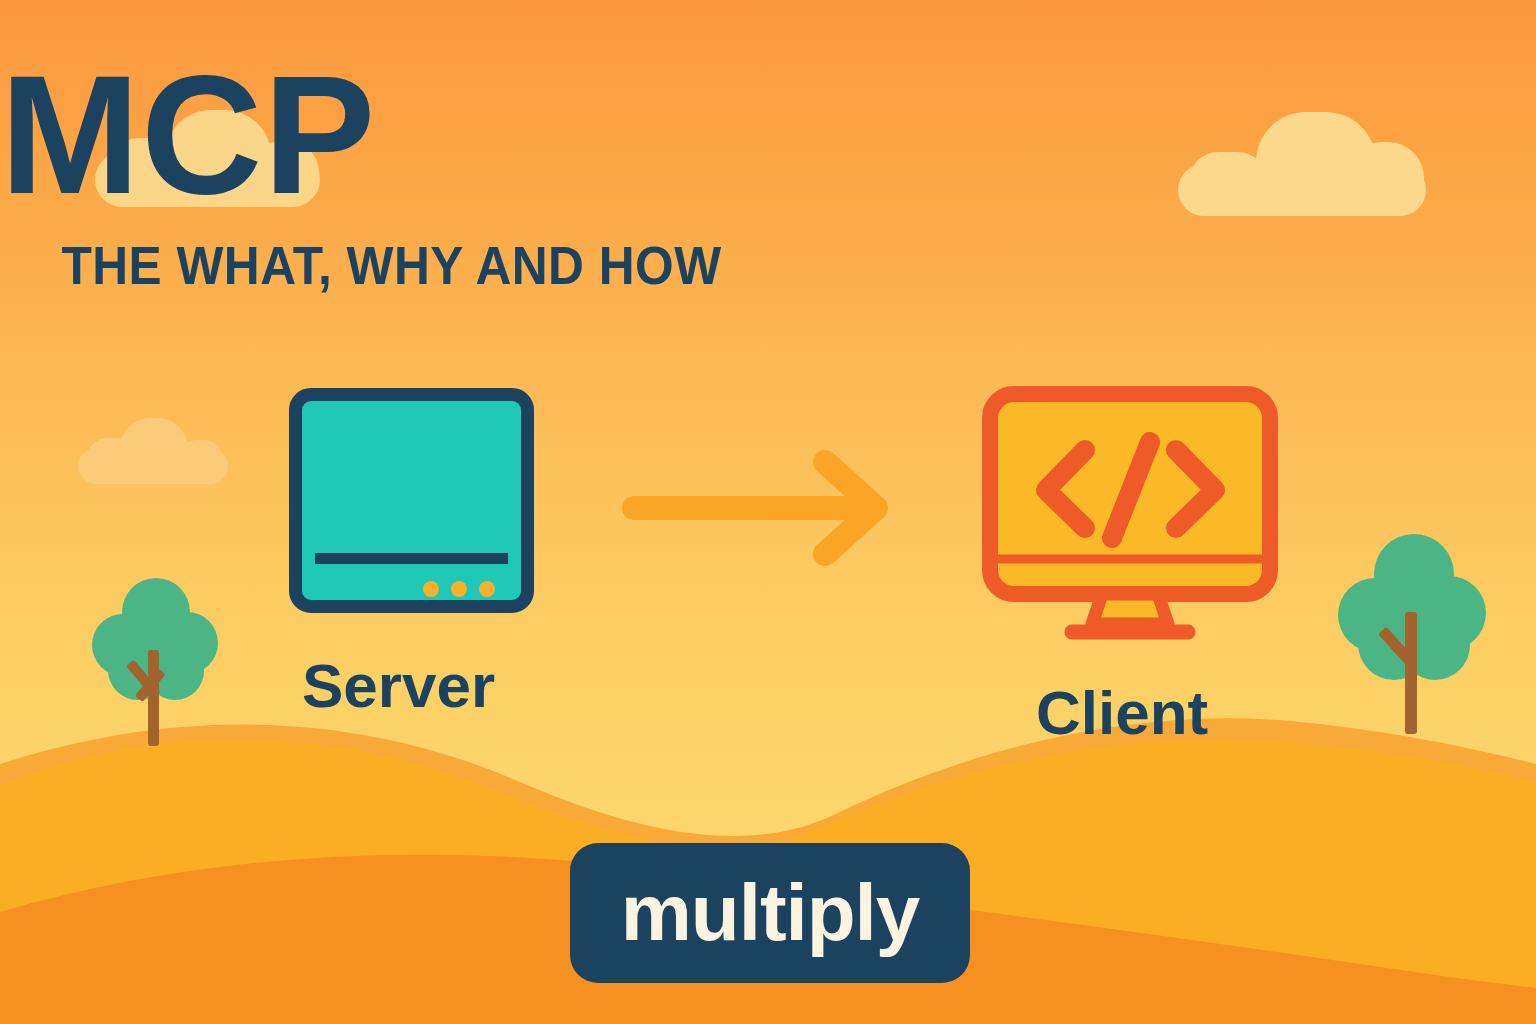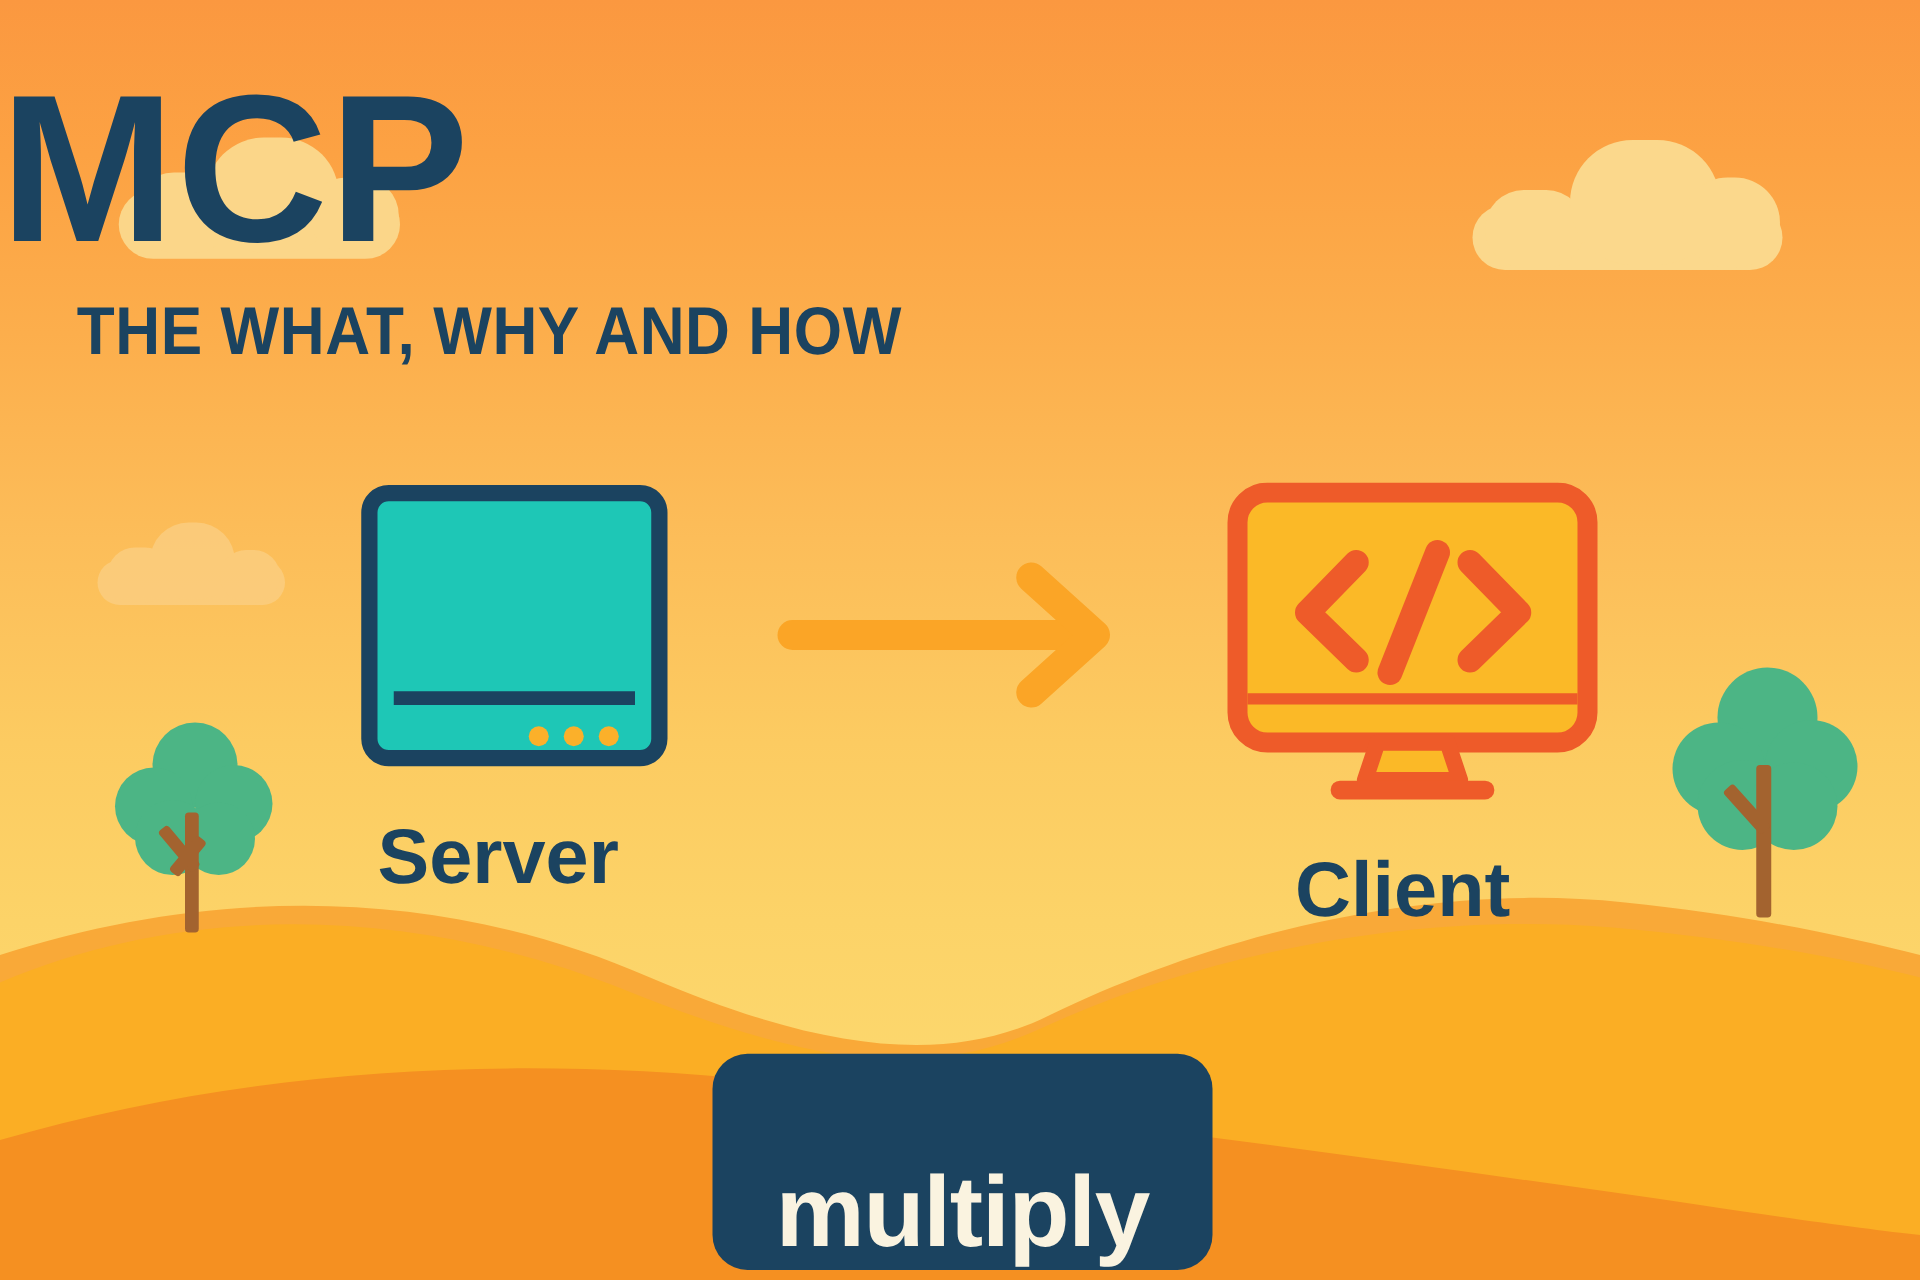--- a/index.html
+++ b/index.html
@@ -156,25 +156,25 @@
   }
   .label-server { left: 302px; top: 650px; }
   .label-client { left: 1036px; top: 653px; margin-top: 24px; }
 
   
   .badge {
     position: absolute;
     left: 570px;
     top: 843px;
     width: 400px;
-    height: 173px;
+    height: 140px;
     background: #1B4360;
     border-radius: 28px;
     display: flex;
-    align-items: flex-end;
+    align-items: center;
     justify-content: center;
   }
   .badge-label {
     font-size: 80px;
     font-weight: 700;
     color: #FAF3E0;
     font-family: "Liberation Sans", sans-serif;
     letter-spacing: -1px;
   }
 </style>

